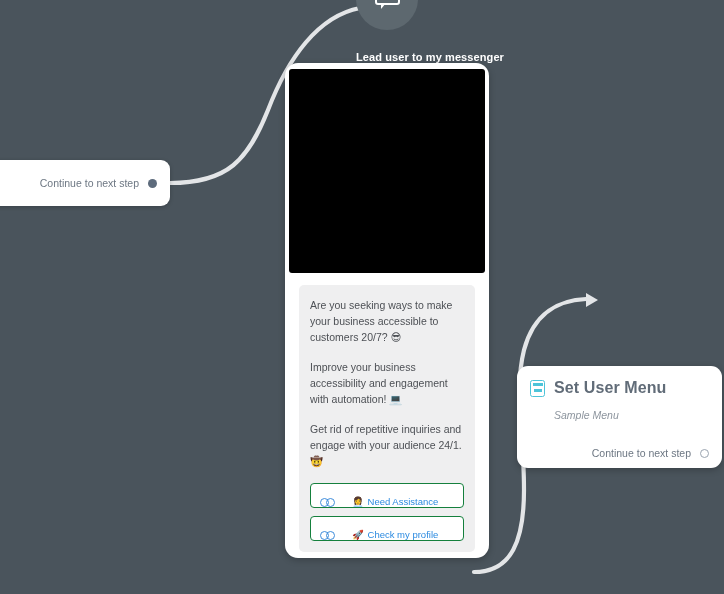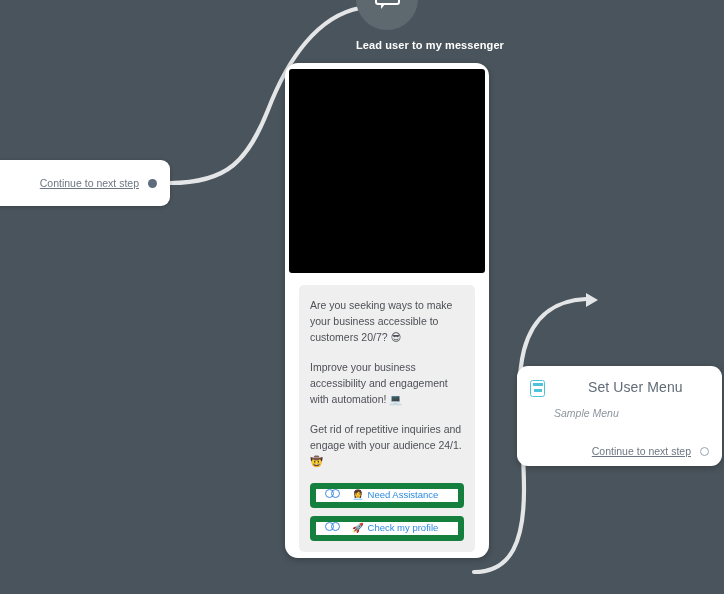--- a/index.html
+++ b/index.html
@@ -43,21 +43,21 @@
   .node-circle {
     width: 62px;
     height: 62px;
     border-radius: 50%;
     display: flex;
     align-items: center;
     justify-content: center;
     margin: 0 auto;
   }
   .node-title {
-    margin-top: 9px;
+    margin-top: 21px;
     text-align: center;
     color: #ffffff;
     font-size: 11px;
     font-weight: bold;
     letter-spacing: .1px;
     white-space: nowrap;
   }
 
   
   #start-node {
@@ -102,21 +102,20 @@
   }
 
   .continue-row {
     display: flex;
     align-items: center;
     gap: 9px;
   }
   .continue-label {
     font-size: 10.5px;
     color: #6d7783;
-    text-decoration: underline;
   }
   .port {
     width: 9px;
     height: 9px;
     border-radius: 50%;
     box-sizing: border-box;
   }
   .port-filled { background: #5d6b7c; }
   .port-hollow { background: transparent; border: 1.4px solid #9aa4b0; }
 
@@ -190,23 +189,23 @@
   .msg-p {
     font-size: 10.5px;
     line-height: 16px;
     color: #4d5055;
     margin: 0 0 14px 0;
   }
   .msg-p:last-of-type { margin-bottom: 14px; }
 
   .reply-btn {
     display: flex;
-    align-items: flex-start;
-    background: #ffffff;
-    border: 6px solid #15803d;
+    align-items: flex-end;
+    background: #ffffff;
+    border: 1px solid #15803d;
     border-radius: 4px;
     height: 25px;
     margin-bottom: 8px;
     padding: 0 9px;
     box-sizing: border-box;
   }
   .reply-btn:last-child { margin-bottom: 0; }
   .link-ico {
     width: 17px;
     height: 9px;
@@ -285,25 +284,24 @@
   .menu-ico::after {
     content: "";
     position: absolute;
     left: 2.5px; right: 2.5px;
     top: 7.5px;
     height: 3.2px;
     border-top: 3.2px solid #4dc4d9;
   }
   .action-texts { padding-top: 0px; }
   .action-name {
-    font-size: 14px;
-    font-weight: normal;
+    font-size: 16px;
+    font-weight: bold;
     color: #616c78;
     letter-spacing: .1px;
-    margin-left: 34px;
   }
   .action-sub {
     font-size: 10.5px;
     font-style: italic;
     color: #8d959e;
     margin-top: 12px;
   }
   .action-continue {
     display: flex;
     align-items: center;

